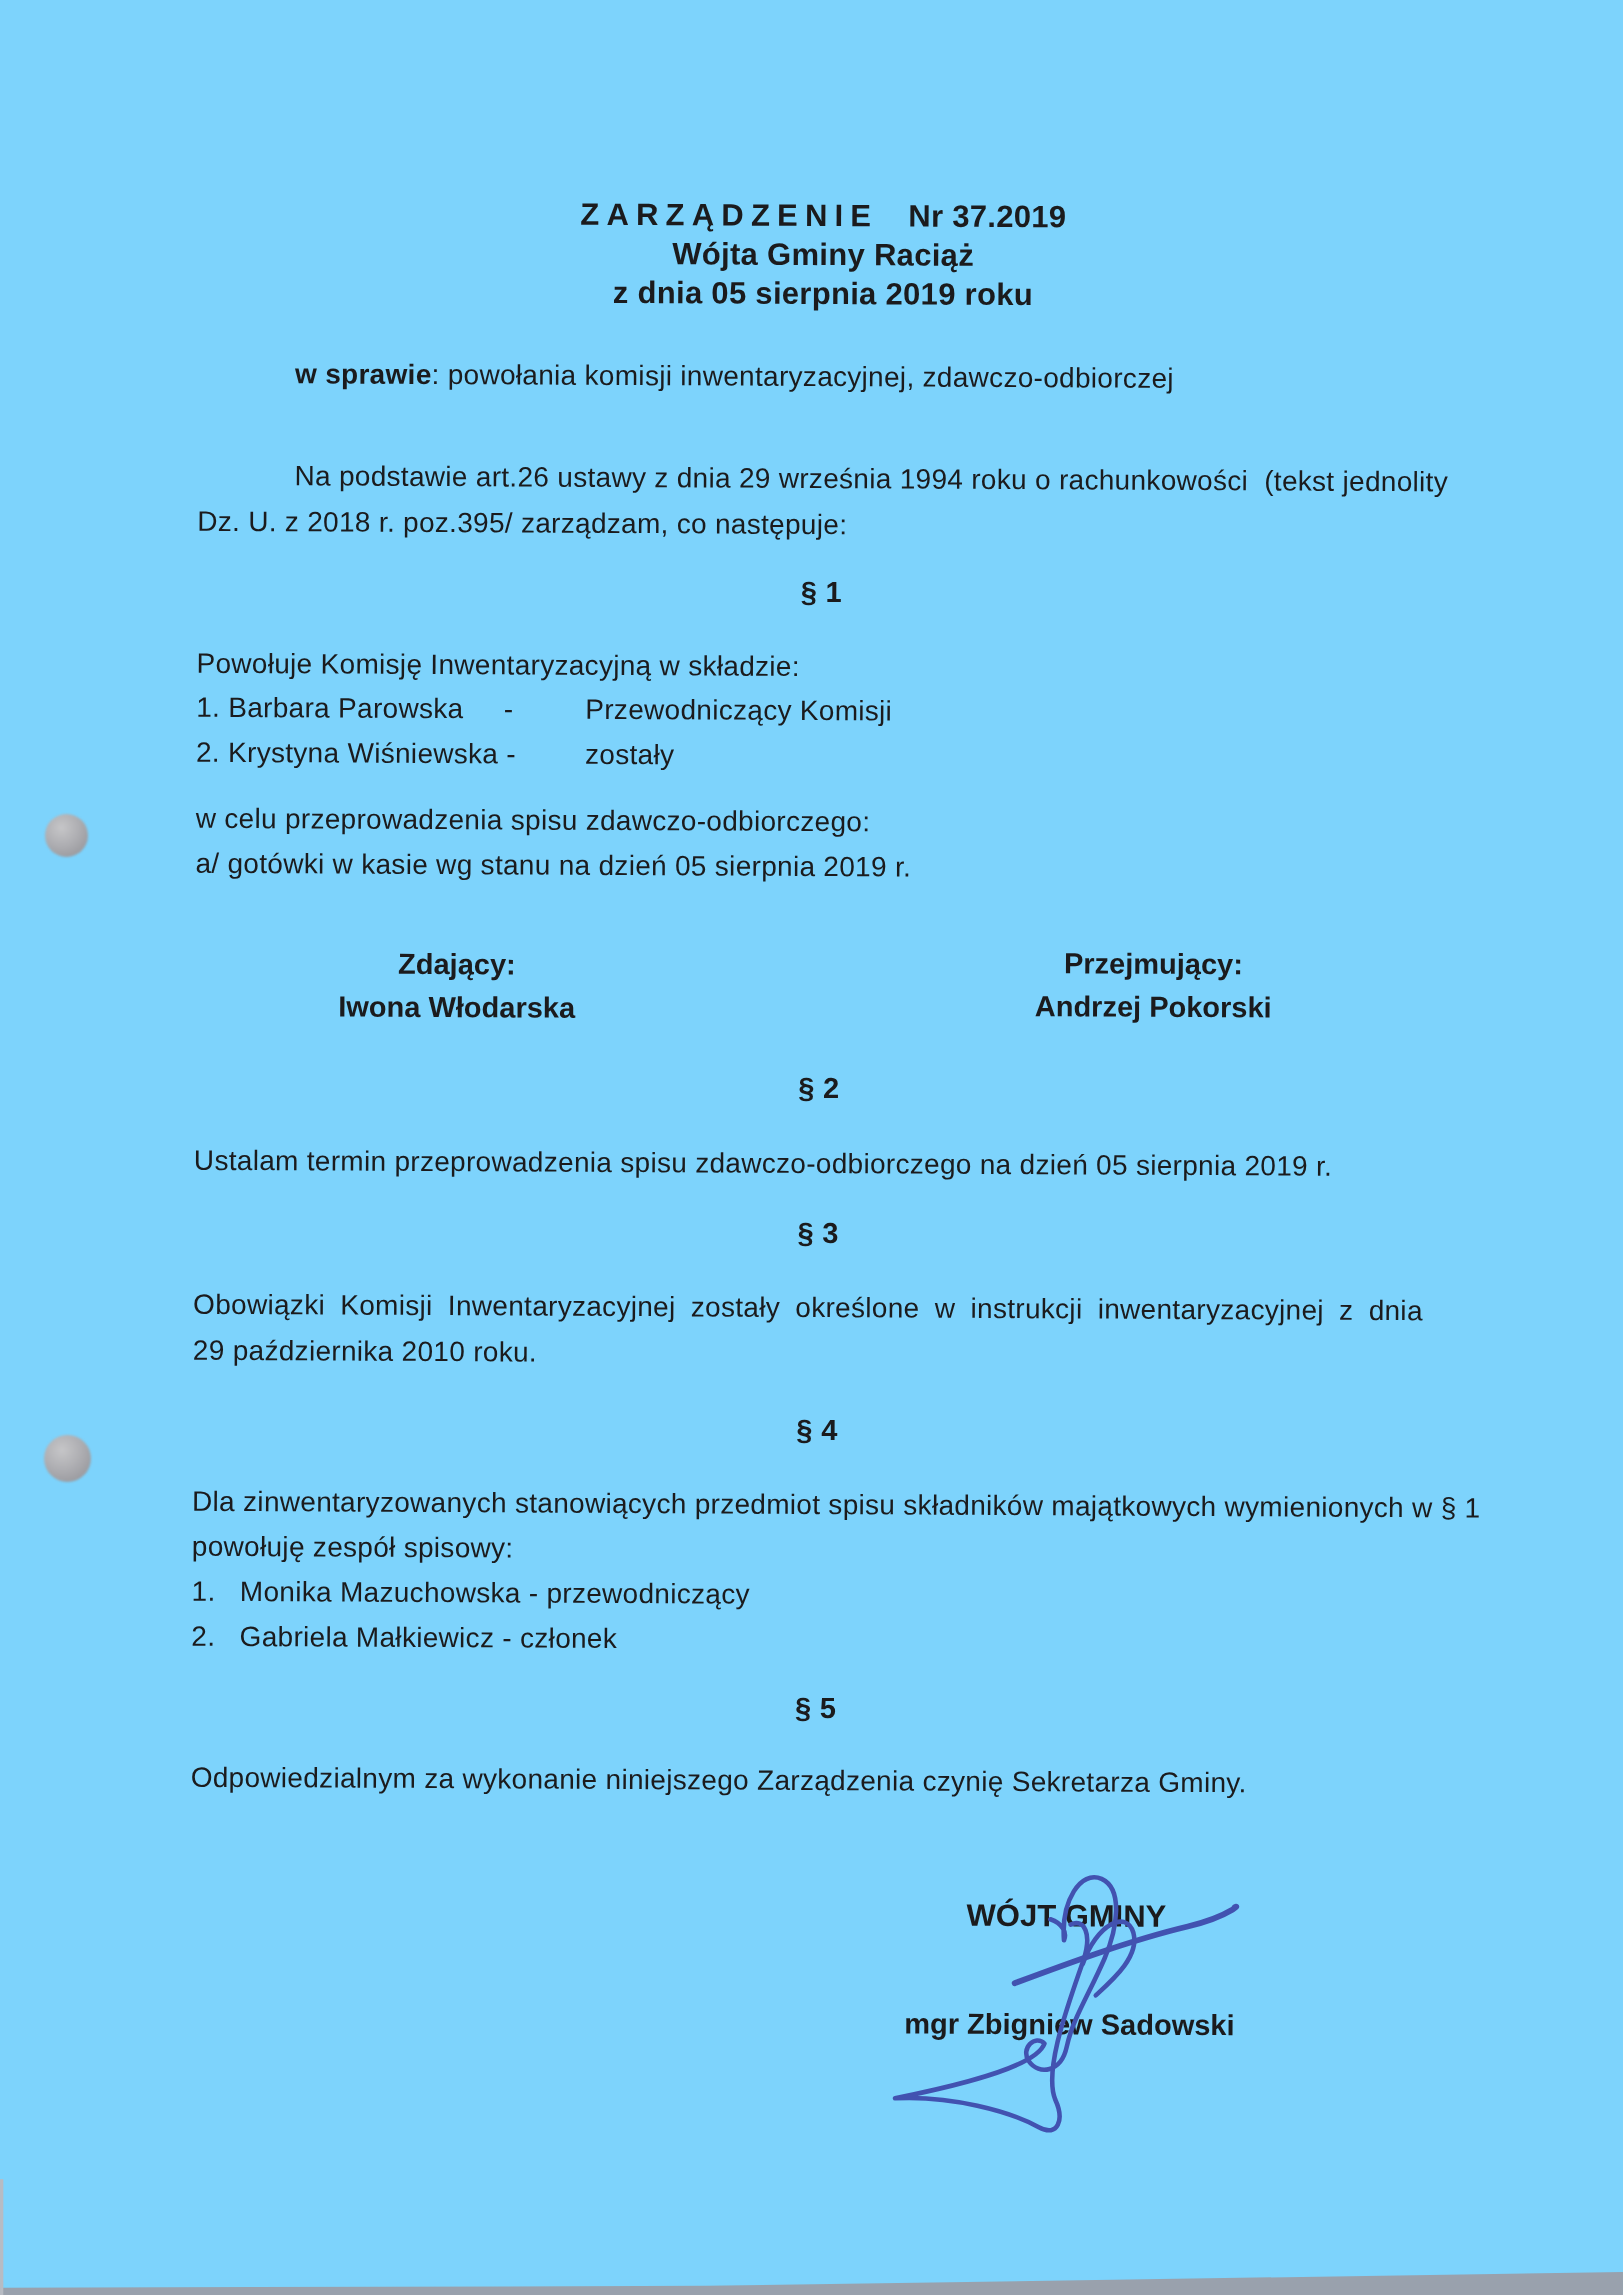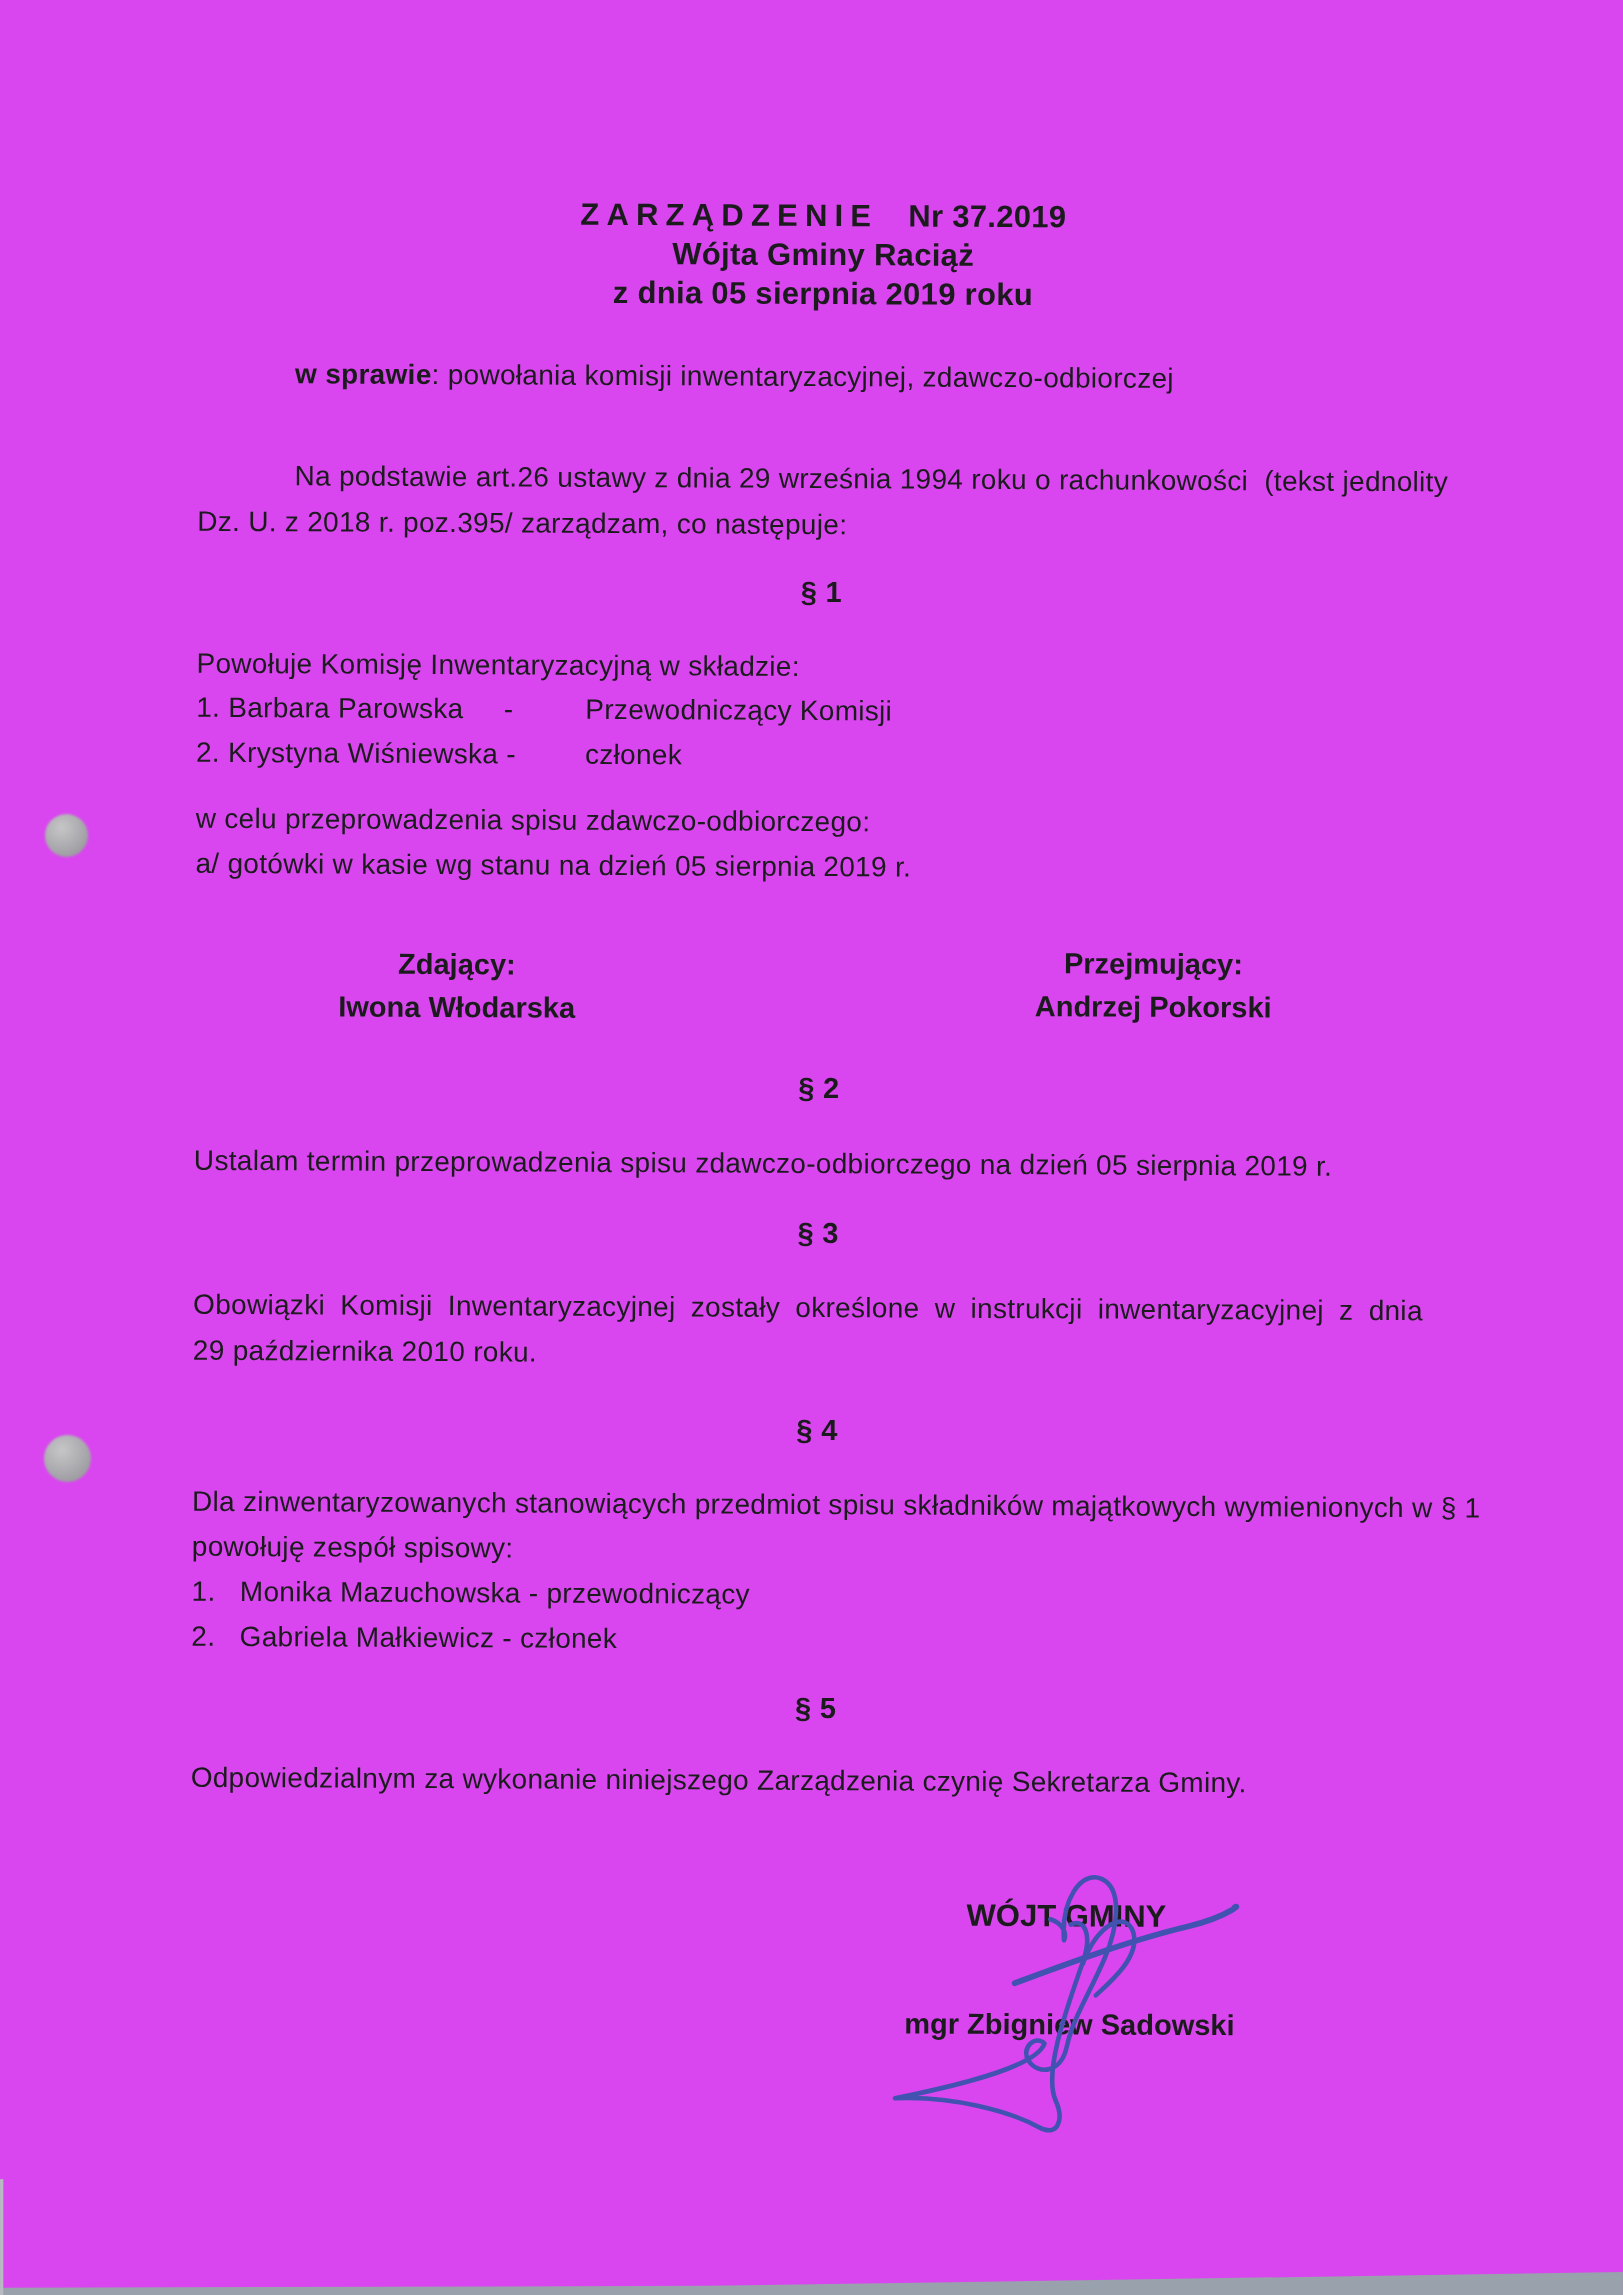--- a/index.html
+++ b/index.html
@@ -1,20 +1,20 @@
 <!DOCTYPE html>
 <html style="font-size:10.5px"><head>
 <meta charset="utf-8">
 <style>
   html, body { margin: 0; padding: 0; background: #e8e8ea; }
   .page {
     position: relative;
     width: 1623px;
     height: 2295px;
-    background: #d946ef;
+    background: #7dd3fc;
     overflow: hidden;
     font-family: "Liberation Sans", "DejaVu Sans", sans-serif;
     color: #1b1b1d;
   }
   .doc-layer {
     position: absolute;
     left: 0; top: 0; width: 100%; height: 100%;
     transform: rotate(0.3deg);
     transform-origin: 812px 0;
   }
@@ -57,21 +57,21 @@
     <div class="line centerbox title-line" style="top:272px">z dnia 05 sierpnia 2019 roku</div>
 
     <div class="line" style="top:357px"><span class="b indent">w sprawie</span><span>: powołania komisji inwentaryzacyjnej, zdawczo-odbiorczej</span></div>
 
     <div class="line indent" style="top:459px">Na podstawie art.26 ustawy z dnia 29 września 1994 roku o rachunkowości  (tekst jednolity</div>
     <div class="line" style="top:505px">Dz. U. z 2018 r. poz.395/ zarządzam, co następuje:</div>
 
     <div class="line centerbox section-head" style="top:571px">§ 1</div>
     <div class="line" style="top:647px">Powołuje Komisję Inwentaryzacyjną w składzie:</div>
     <div class="line" style="top:691px"><span class="member-left">1. Barbara Parowska     -</span><span>Przewodniczący Komisji</span></div>
-    <div class="line" style="top:736px"><span class="member-left">2. Krystyna Wiśniewska -</span><span>członek</span></div>
+    <div class="line" style="top:736px"><span class="member-left">2. Krystyna Wiśniewska -</span><span>zostały</span></div>
     <div class="line" style="top:802px">w celu przeprowadzenia spisu zdawczo-odbiorczego:</div>
     <div class="line" style="top:847px">a/ gotówki w kasie wg stanu na dzień 05 sierpnia 2019 r.</div>
 
     <div class="party-block" style="top:950px; left:200px; width:524px">Zdający:</div>
     <div class="party-block" style="top:993px; left:200px; width:524px">Iwona Włodarska</div>
     <div class="party-block" style="top:946px; left:903px; width:511px">Przejmujący:</div>
     <div class="party-block" style="top:989px; left:903px; width:511px">Andrzej Pokorski</div>
 
     <div class="line centerbox section-head" style="top:1067px">§ 2</div>
     <div class="line" style="top:1144px">Ustalam termin przeprowadzenia spisu zdawczo-odbiorczego na dzień 05 sierpnia 2019 r.</div>

